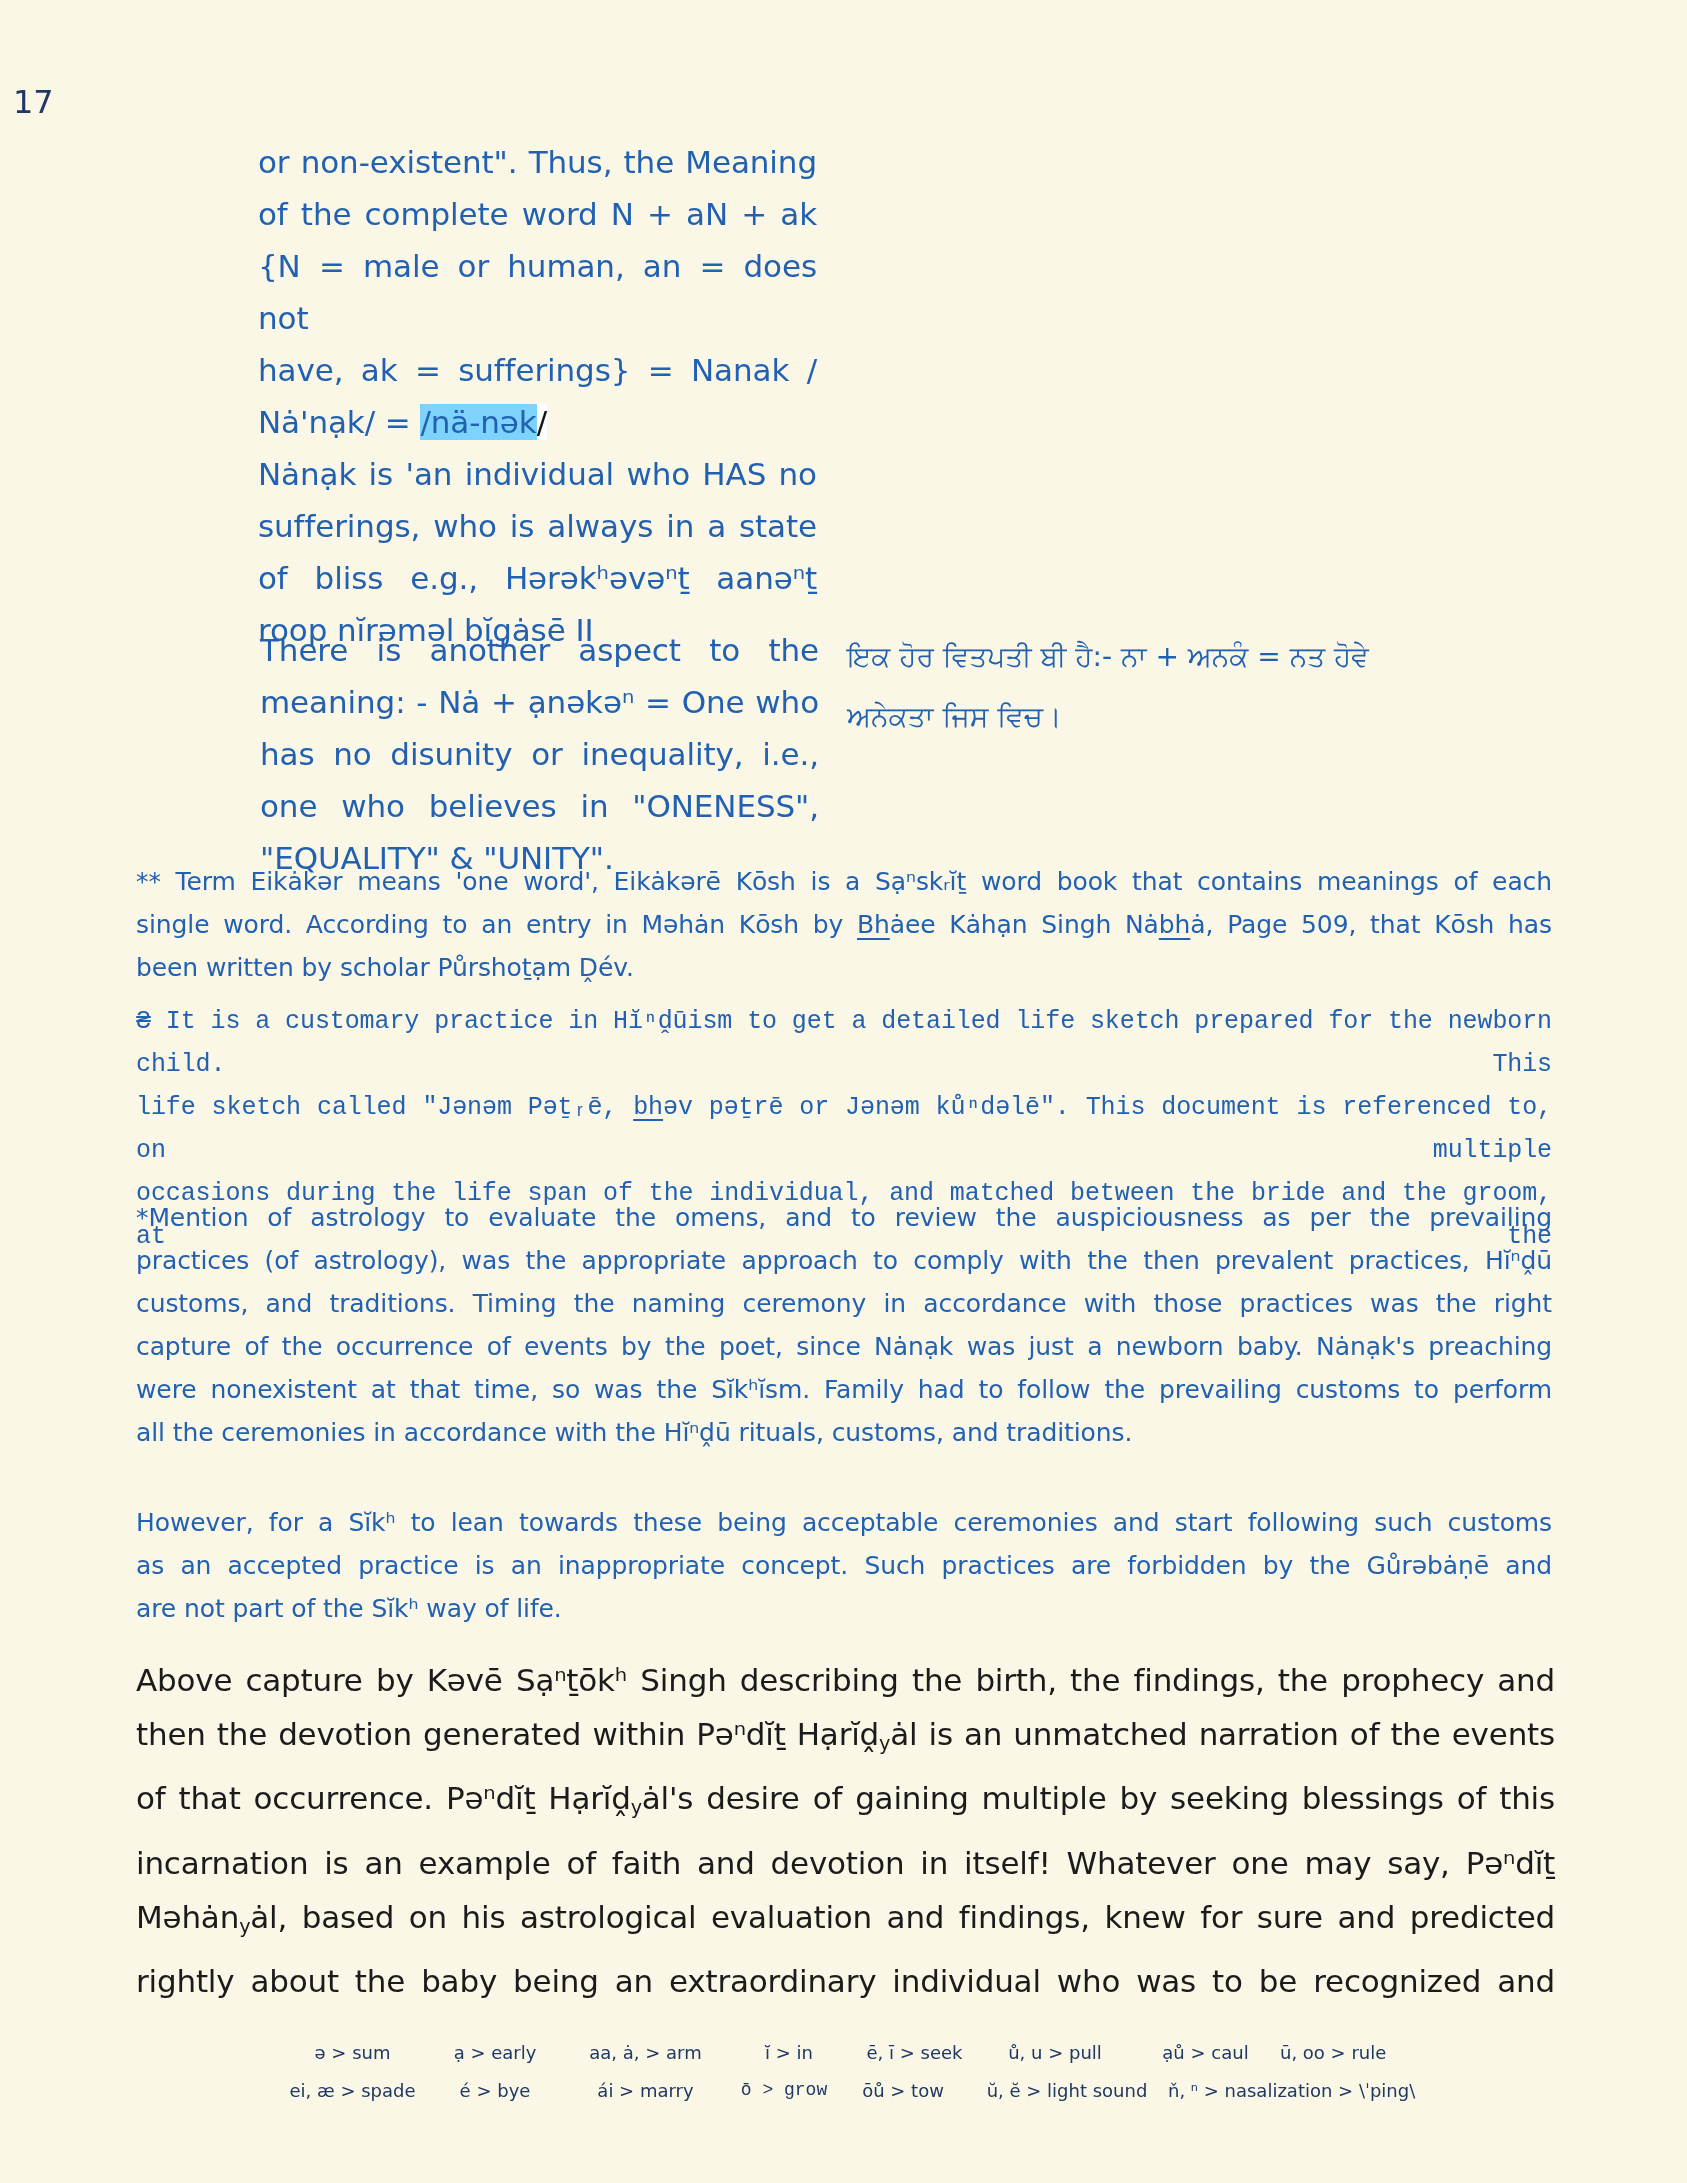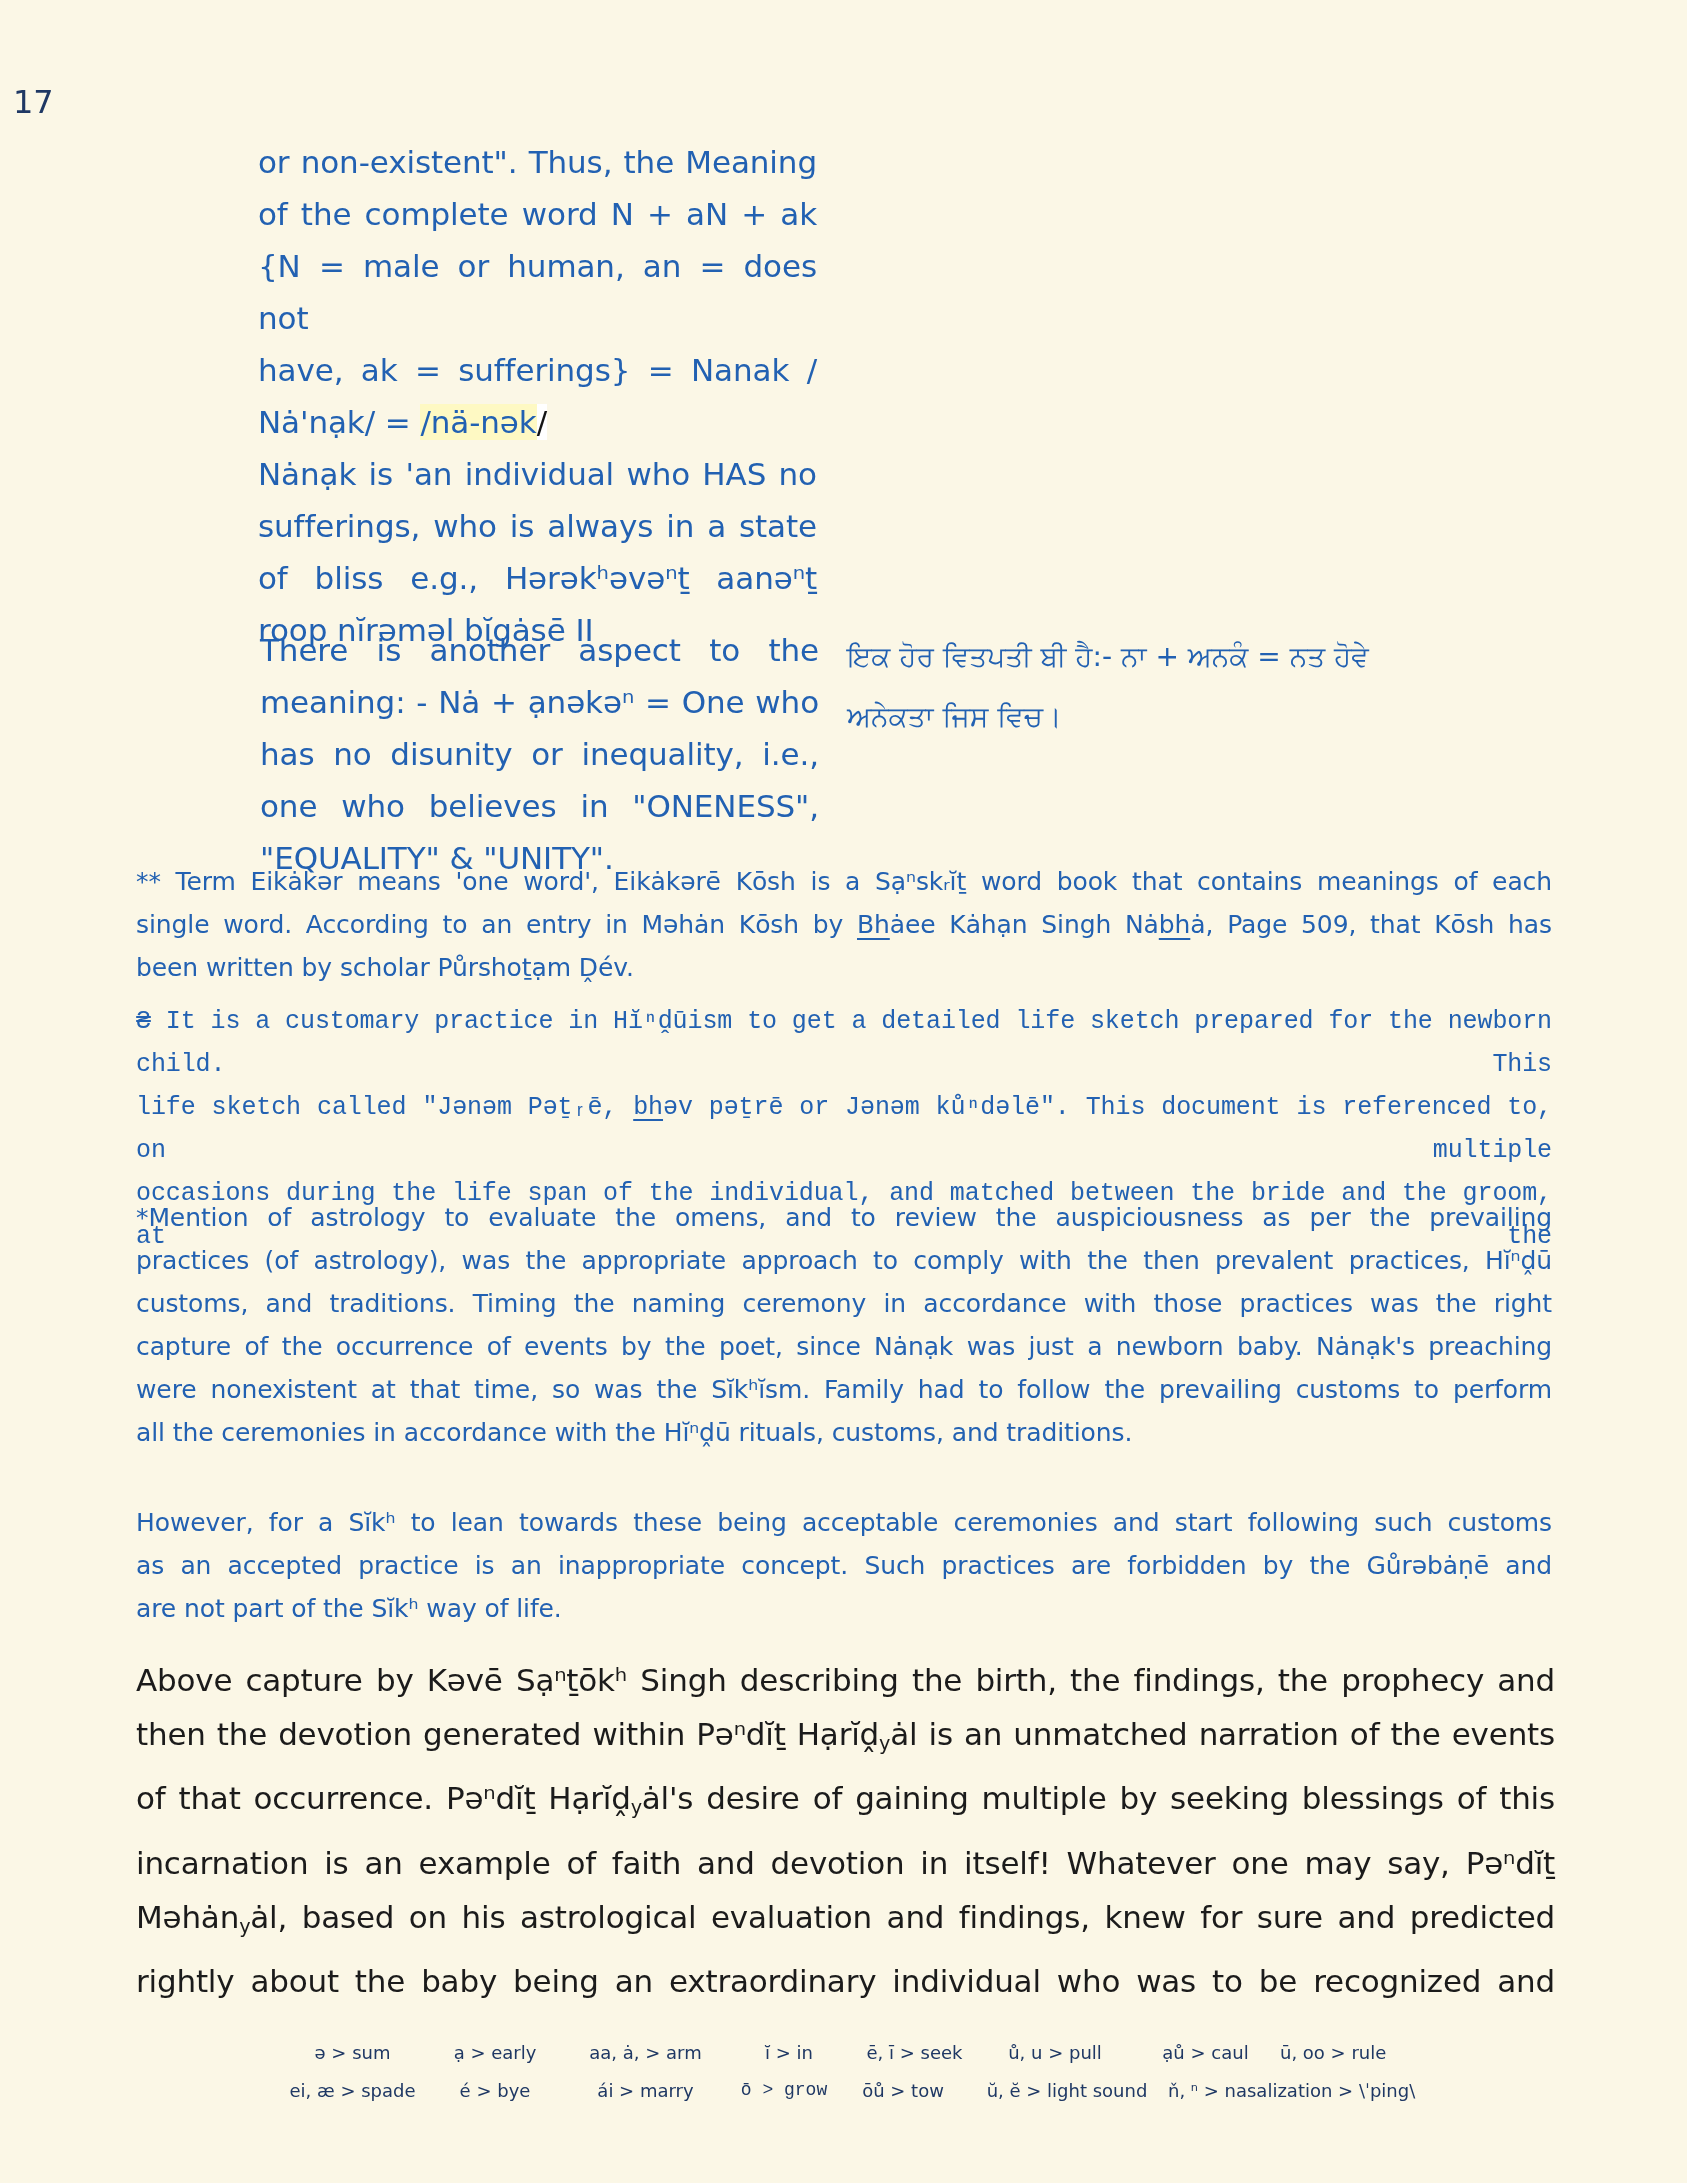--- a/index.html
+++ b/index.html
@@ -8,21 +8,21 @@
     background:#fbf7e6;
     font-family:"DejaVu Sans","Liberation Sans",sans-serif;
     position:relative;
     overflow:hidden;
   }
   #page{position:absolute;inset:0;}
   .abs{position:absolute;}
   .line{text-align:justify;text-align-last:justify;}
   .line.no-j{text-align-last:left;}
   .run-u{text-decoration:underline;text-decoration-thickness:2px;text-underline-offset:4.6px;}
-  .run-hl{background:#fef9c3;}
+  .run-hl{background:#7dd3fc;}
   .run-hlb{background:#ffffff;color:#141414;}
   .run-sub{font-size:0.62em;vertical-align:-0.28em;}
 
   #pagenum{left:13px;top:83px;width:1601px;text-align:left;
     font-size:32px;color:#1f3864;font-weight:500;}
 
   .blue{color:#2261b2;}
   .narrow{font-size:31px;line-height:52px;letter-spacing:-0.1px;}
 
   #block1{left:258px;top:136px;width:559px;}

